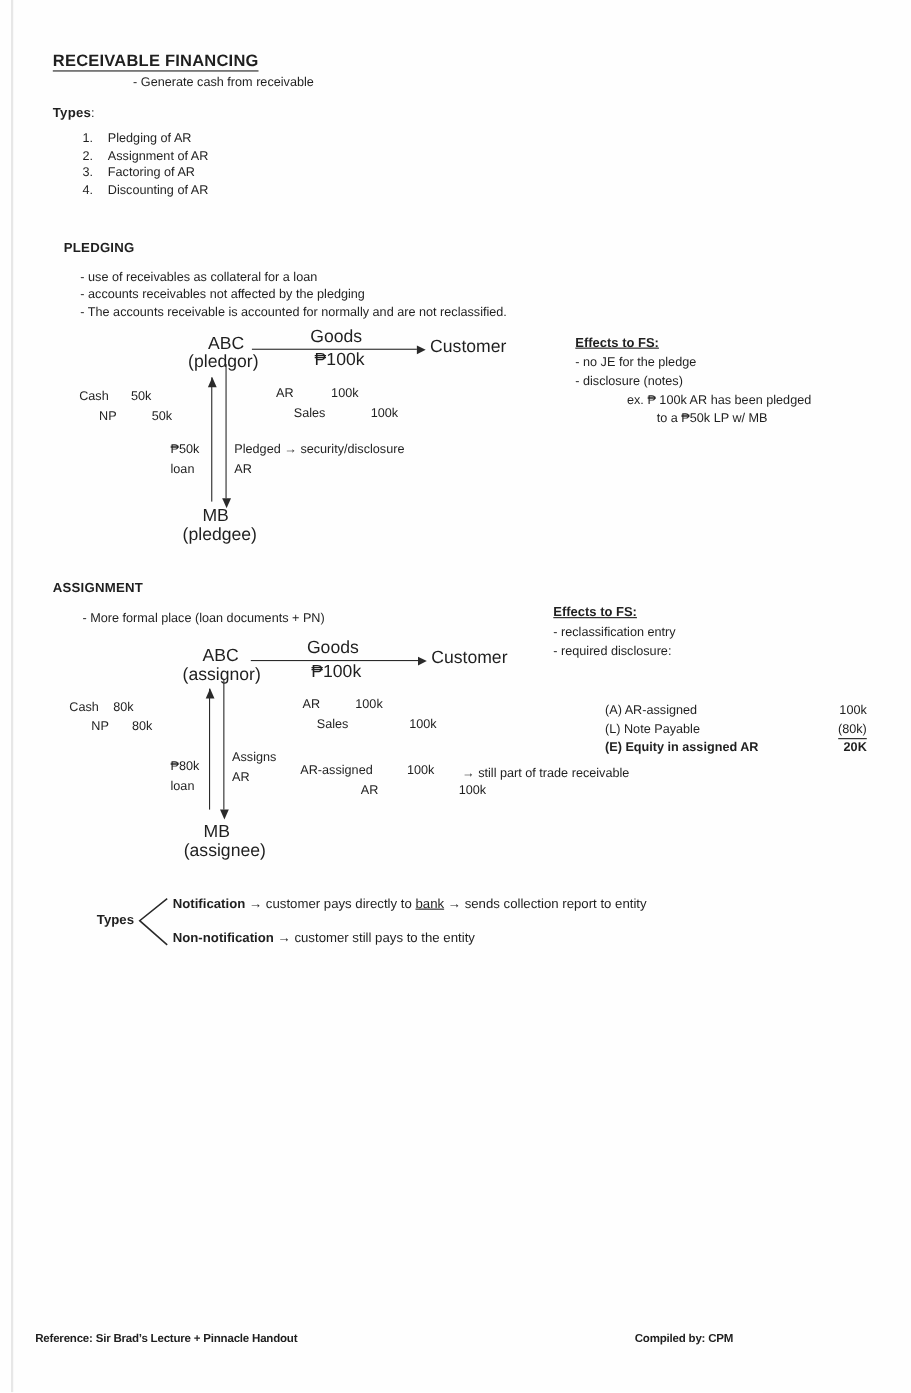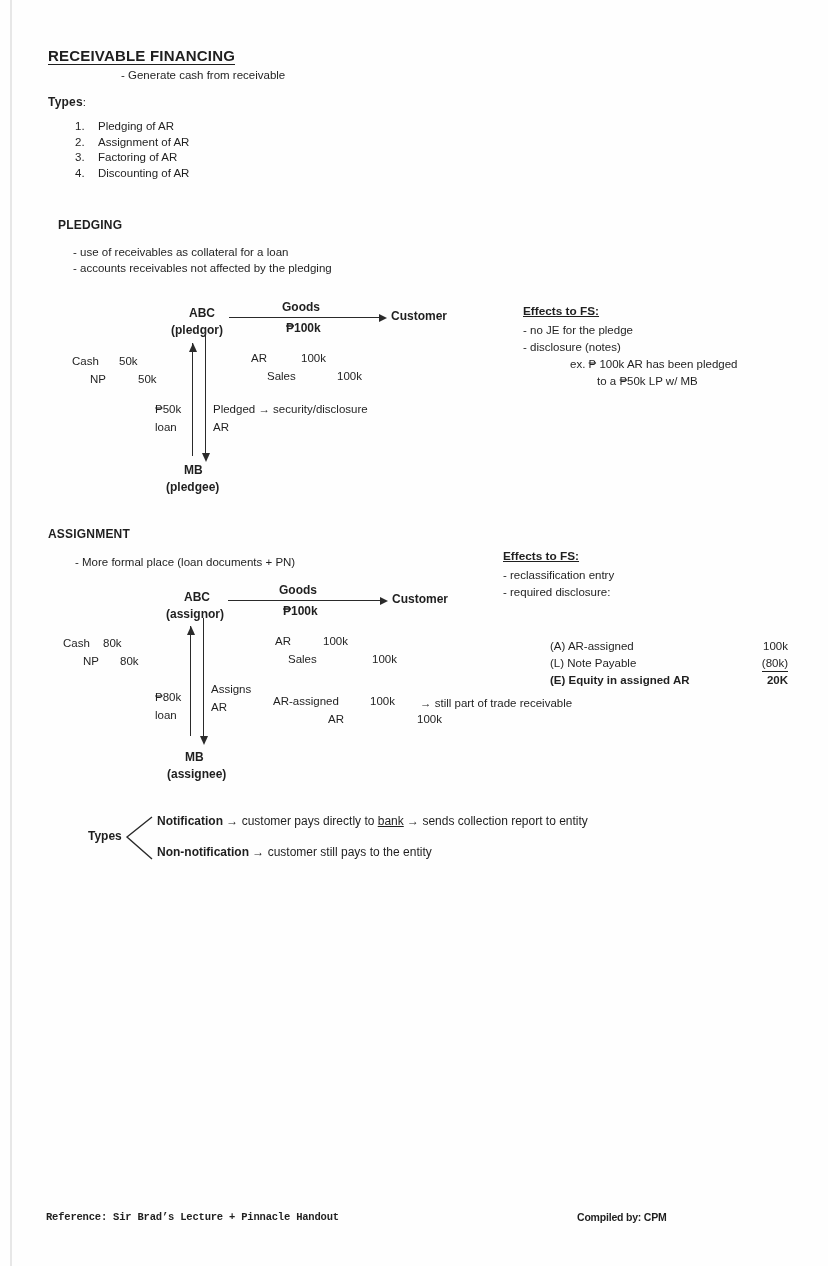--- a/index.html
+++ b/index.html
@@ -1,21 +1,21 @@
 <!DOCTYPE html>
 <html><head>
 <meta charset="utf-8">
 <style>
   html,body{margin:0;padding:0;background:#ffffff;}
   .page{
     position:relative;width:828px;height:1266px;background:#fefefe;
     font-family:"Liberation Sans","DejaVu Sans",sans-serif;color:#1f1f1f;overflow:hidden;
   }
   .t{position:absolute;white-space:nowrap;font-size:11.5px;line-height:14px;}
-  .d12{font-size:12px;font-weight:bold;}
+  .d12{font-size:16px;}
   .b{font-weight:bold;}
   .title{font-size:15px;font-weight:bold;border-bottom:1.6px solid #1f1f1f;padding-bottom:1px;letter-spacing:.2px;}
   .sec{font-size:12px;font-weight:bold;letter-spacing:.2px;}
   .edge{position:absolute;left:10px;top:0;width:2px;height:1266px;background:#e7e7e7;}
   
   .tlist{position:absolute;left:75px;top:120px;font-size:11.5px;}
   .tlist .lrow{height:15.6px;}
   .tlist .num{display:inline-block;width:23px;}
   
   .je{position:absolute;font-size:11.5px;}
@@ -54,20 +54,21 @@
   <div class="tlist">
     <div class="lrow"><span class="num">1.</span><span>Pledging of AR</span></div>
     <div class="lrow"><span class="num">2.</span><span>Assignment of AR</span></div>
     <div class="lrow"><span class="num">3.</span><span>Factoring of AR</span></div>
     <div class="lrow"><span class="num">4.</span><span>Discounting of AR</span></div>
   </div>
 
   <div class="t sec" style="left:48px;top:218px;padding-left:10px;">PLEDGING</div>
   <div class="t" style="left:73px;top:245px;text-align:right;">- use of receivables as collateral for a loan</div>
   <div class="t" style="left:73px;top:261px;">- accounts receivables not affected by the pledging</div>
+  <div class="t" style="left:73px;top:277px;">- The accounts receivable is accounted for normally and are not reclassified.</div>
 
   <div class="t d12" style="left:189px;top:306px;">ABC</div>
   <div class="t d12" style="left:171px;top:323px;">(pledgor)</div>
   <div class="t d12" style="left:282px;top:300px;">Goods</div>
   <div class="hline" style="left:229px;top:317px;width:150px;"></div>
   <div class="t d12" style="left:286px;top:321px;">₱100k</div>
   <div class="t d12" style="left:391px;top:309px;">Customer</div>
 
   <div class="je" style="left:72px;top:352px;">
     <div class="row"><span style="width:47px">Cash</span><span>50k</span></div>
@@ -160,15 +161,15 @@
       </div>
   </div>
 
   <div class="t b branch" style="left:88px;top:829px;">Types</div>
   <svg class="bracket" width="30" height="46" viewBox="0 0 30 46">
     <polyline points="28,2 3,22 28,44" fill="none" stroke="#2a2a2a" stroke-width="1.4"></polyline>
   </svg>
   <div class="t branch" style="left:157px;top:814px;"><span class="b">Notification</span><span> → customer pays directly to </span><span class="bank-ul">bank</span><span> → sends collection report to entity</span></div>
   <div class="t branch" style="left:157px;top:845px;"><span class="b">Non-notification</span><span> → customer still pays to the entity</span></div>
 
-  <div class="t footer" style="left:46px;top:1210px;font-family:Liberation Mono, monospace;">Reference: Sir Brad’s Lecture + Pinnacle Handout</div>
+  <div class="t footer" style="left:32px;top:1210px;">Reference: Sir Brad’s Lecture + Pinnacle Handout</div>
   <div class="t footer" style="left:577px;top:1210px;">Compiled by: CPM</div>
 </div>
 
 </body></html>

